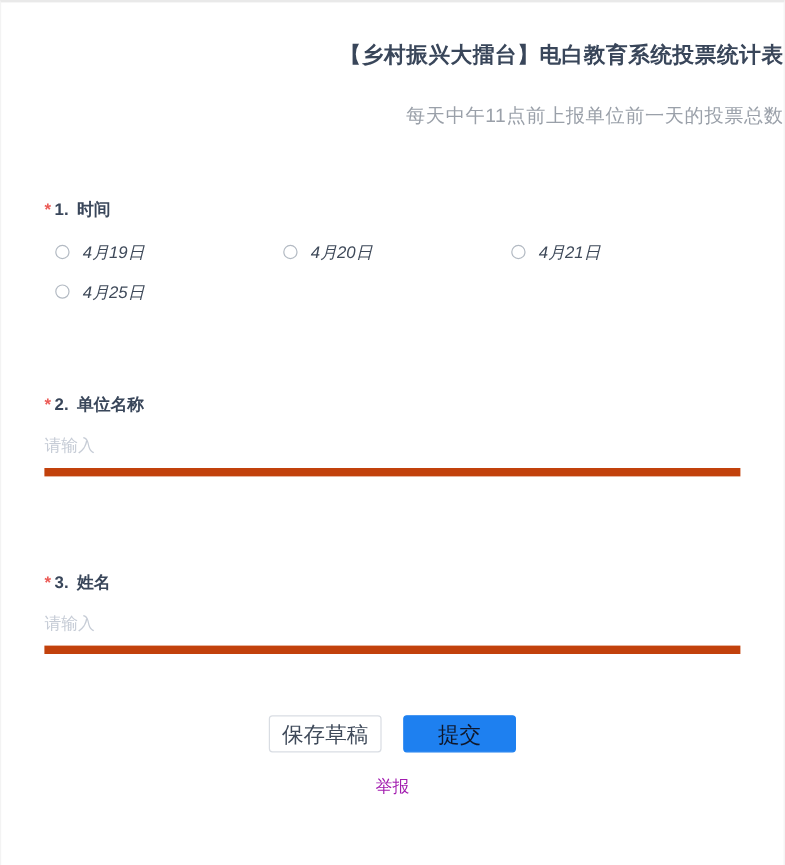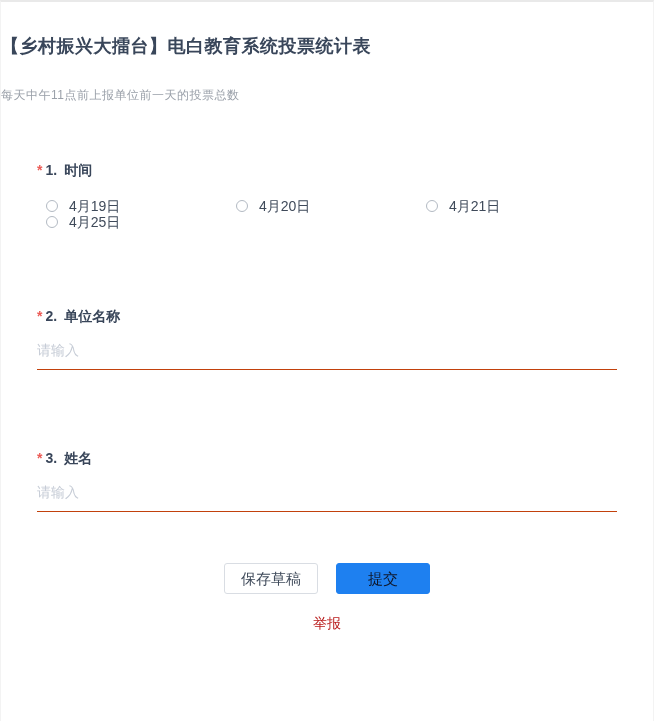--- a/index.html
+++ b/index.html
@@ -6,31 +6,31 @@
   html, body { width: 654px; height: 721px; }
   body {
     font-family: "Liberation Sans", "DejaVu Sans", sans-serif;
     background: #ffffff;
     color: #3a4759;
     border-top: 2px solid #e9e9e9;
     border-left: 1px solid #f3f3f3;
     border-right: 1px solid #f3f3f3;
     overflow: hidden;
   }
-  .form-header { text-align: left; }
+  .form-header { text-align: right; }
   .form-title {
     margin-top: 32px;
     font-size: 18px;
     font-weight: bold;
     color: #39465a;
     letter-spacing: 0.5px;
   }
   .form-subtitle {
     margin-top: 29px;
-    font-size: 12px;
+    font-size: 16px;
     color: #9aa0a9;
     letter-spacing: 0.5px;
   }
   .question { padding: 0 36px; }
   .q-time { margin-top: 58px; }
   .q-unit { margin-top: 78px; }
   .q-name { margin-top: 80px; }
   .q-label-row {
     font-size: 14px;
     font-weight: bold;
@@ -40,22 +40,24 @@
   }
   .required-star {
     color: #ec5b56;
     font-weight: bold;
     margin-right: 3px;
   }
   .q-number { margin-right: 7px; }
   .options-grid {
     display: grid;
     grid-template-columns: 190px 190px 190px;
+    row-gap: 17px;
     margin-top: 18px;
     padding-left: 9px;
+    font-style: italic;
   }
   .option {
     display: flex;
     align-items: center;
     font-size: 14px;
     line-height: 16px;
     color: #3f4a5a;
     cursor: pointer;
   }
   .radio-circle {
@@ -64,58 +66,58 @@
     border: 1px solid #b3bac3;
     border-radius: 50%;
     margin-right: 11px;
     flex: none;
     background: #fff;
   }
   .text-input {
     display: block;
     width: 100%;
     border: none;
-    border-bottom: 1px solid #c2410c;
+    border-bottom: 7px solid #c2410c;
     font-size: 14px;
     color: #3f4a5a;
     padding: 16px 0 11px 0;
     outline: none;
     background: transparent;
     font-family: inherit;
   }
   .text-input::placeholder { color: #c6ccd6; opacity: 1; }
   .actions {
     display: flex;
     justify-content: center;
     gap: 18px;
     margin-top: 51px;
   }
   .btn {
     height: 31px;
     width: 94px;
-    font-size: 15px;
+    font-size: 18px;
     border-radius: 3px;
     cursor: pointer;
     font-family: inherit;
     line-height: 1;
   }
   .btn-save {
     background: #ffffff;
     border: 1px solid #d9dde3;
     color: #3f4a5a;
   }
   .btn-submit {
     background: #1e80f0;
     border: 1px solid #1e80f0;
     color: #0f172a;
   }
   .report-row { text-align: center; margin-top: 20px; }
   .report-link {
     font-size: 14px;
-    color: #b91c1c;
+    color: #a21caf;
     text-decoration: none;
     cursor: pointer;
   }
 </style>
 </head>
 <body>
 
 <div class="form-header">
   <h1 class="form-title">【乡村振兴大擂台】电白教育系统投票统计表</h1>
   <div class="form-subtitle">每天中午11点前上报单位前一天的投票总数</div>

